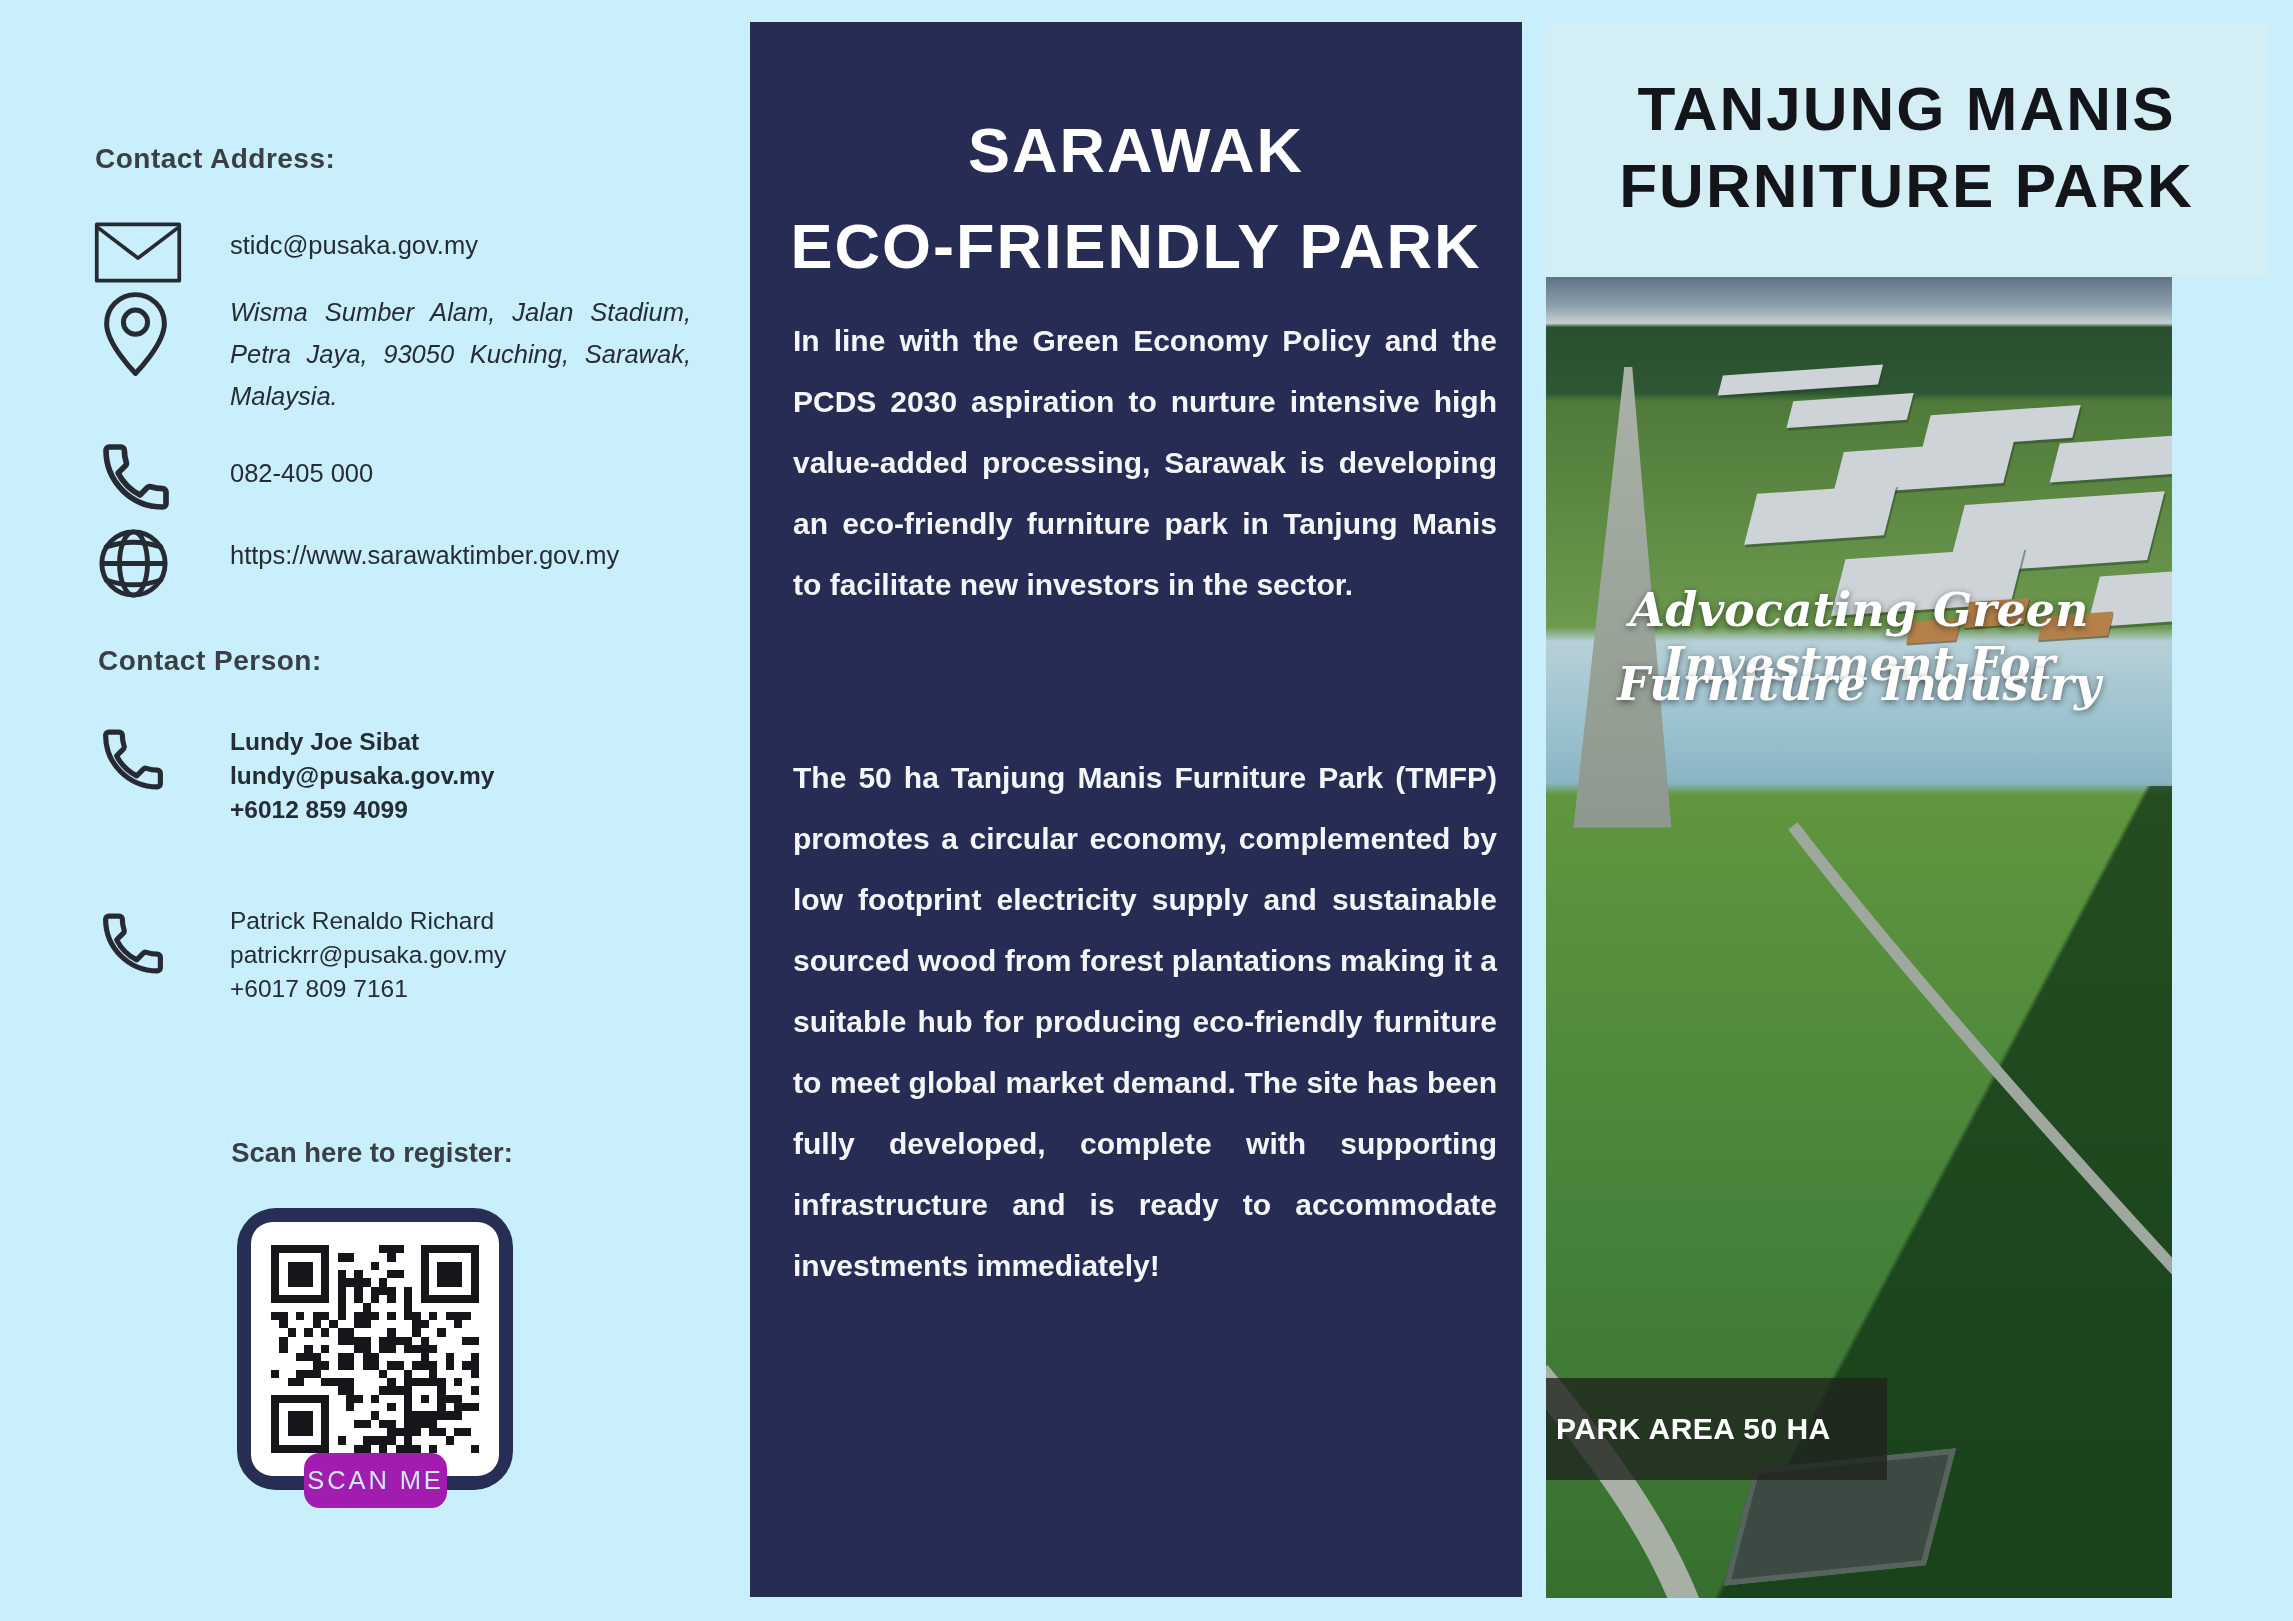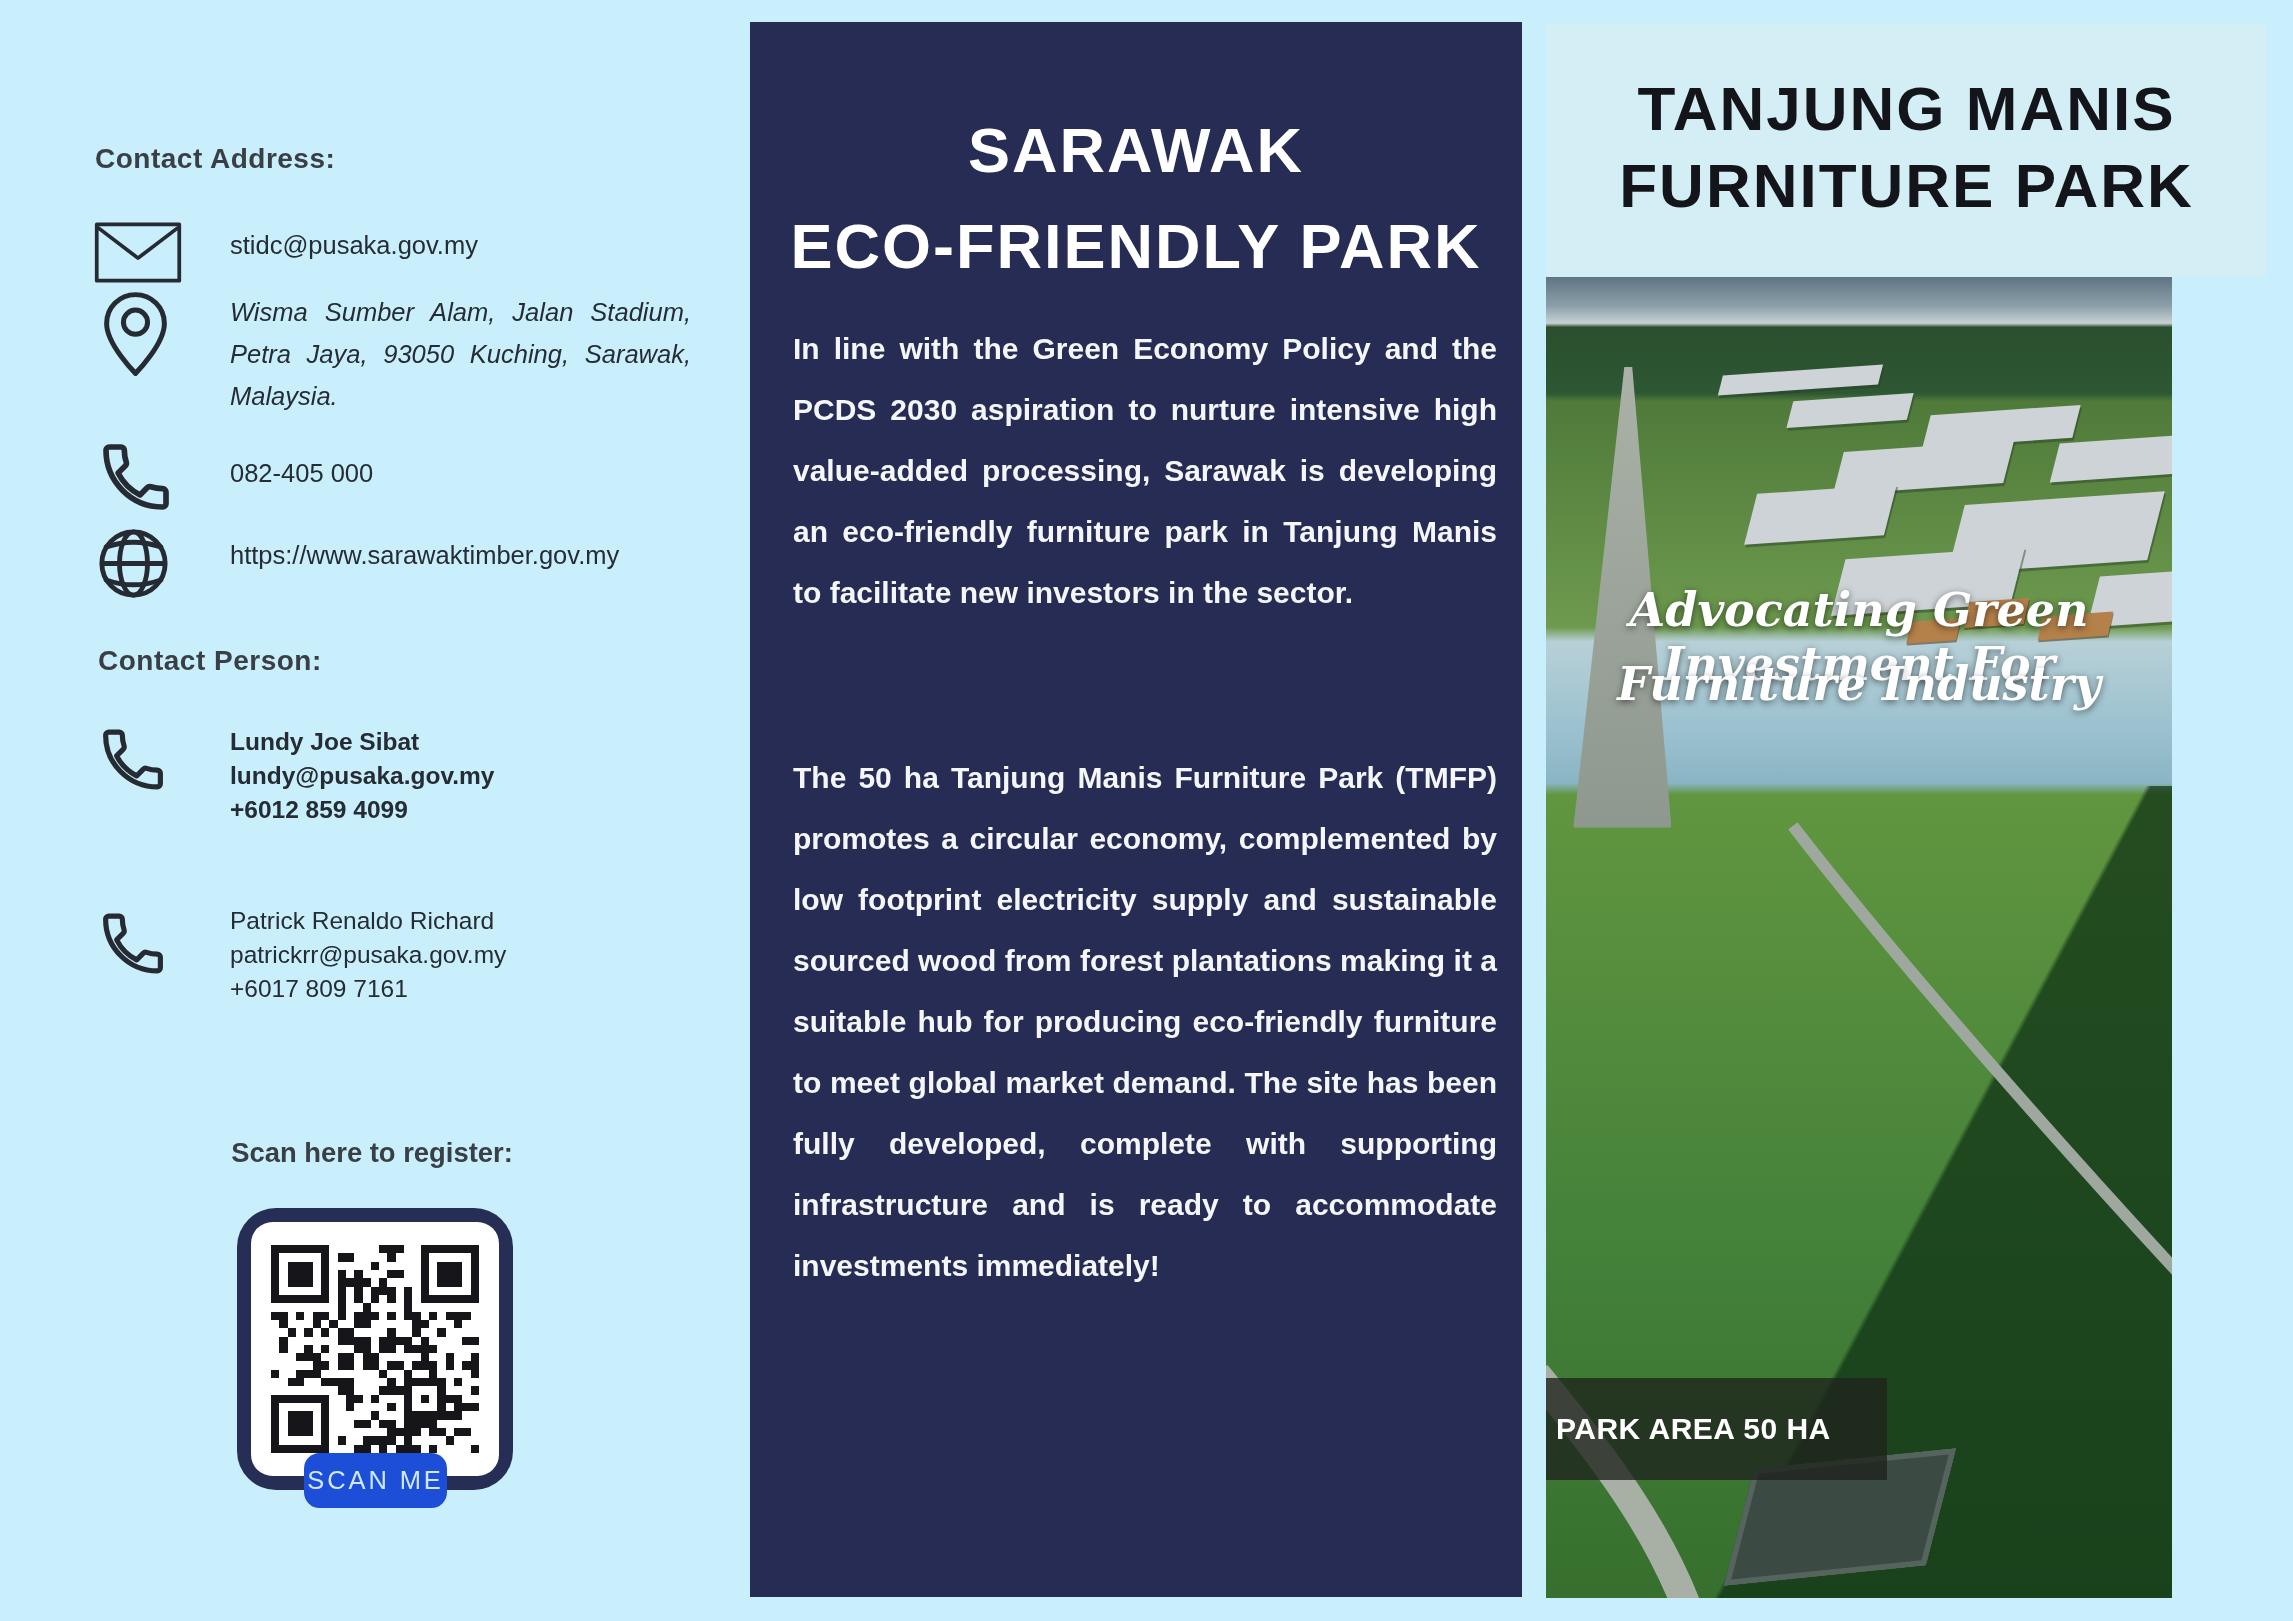--- a/index.html
+++ b/index.html
@@ -13,21 +13,21 @@
   
   .l-heading{font-weight:bold; font-size:28px; color:#3a3f46; letter-spacing:0.5px;}
   .l-text{font-size:25.5px; color:#262c34;}
   .l-icon svg{display:block; stroke:#262b33; fill:none; stroke-linejoin:round; stroke-linecap:round;}
   .address{width:461px; text-align:justify; line-height:42px;font-style:italic;}
   .person-line{line-height:34px; font-size:24.5px;}
   .scan-heading{width:470px; text-align:center; font-weight:bold; font-size:27.4px; color:#3a3f46;}
   .qr-frame{width:276px; height:282px; background:#272e56; border-radius:39px;}
   .qr-inner{position:absolute; left:13.7px; top:13.7px; right:13.7px; bottom:13.7px;
             background:#ffffff; border-radius:21.6px; display:flex; align-items:center; justify-content:center;}
-  .scan-pill{width:143px; height:55px; background:#1d4ed8; border-radius:15.7px;
+  .scan-pill{width:143px; height:55px; background:#a21caf; border-radius:15.7px;
              display:flex; align-items:center; justify-content:center;
              color:#cfe9f8; font-size:25.5px; letter-spacing:2.9px; font-weight:300;}
   
   .middle-panel{left:750px; top:21.6px; width:772px; height:1575px; background:#262c54;}
   .m-title{left:0; top:80px; width:100%; text-align:center; color:#ffffff;
            font-weight:bold; font-size:63px; line-height:96px; letter-spacing:2px;}
   .m-par{left:43px; width:704px; color:#f4f6fa; font-weight:bold; font-size:30px;
          line-height:61px; text-align:justify;}
   
   .right-panel{left:1546px; top:22.5px; width:721px; height:1575px;}
@@ -324,21 +324,21 @@
     <div class="abs scan-pill" style="left:304px; top:1453px;">
       <span>SCAN ME</span>
     </div>
   </section>
 
   <section class="abs middle-panel">
     <div class="abs m-title">
       <div>SARAWAK</div>
       <div>ECO-FRIENDLY PARK</div>
     </div>
-    <p class="abs m-par" style="top:296px; margin:0;">In line with the Green Economy Policy and the PCDS 2030 aspiration to nurture intensive high value-added processing, Sarawak is developing an eco-friendly furniture park in Tanjung Manis to facilitate new investors in the sector.</p>
+    <p class="abs m-par" style="top:288px; margin:0;">In line with the Green Economy Policy and the PCDS 2030 aspiration to nurture intensive high value-added processing, Sarawak is developing an eco-friendly furniture park in Tanjung Manis to facilitate new investors in the sector.</p>
     <p class="abs m-par" style="top:725px; margin:0;">The 50 ha Tanjung Manis Furniture Park (TMFP) promotes a circular economy, complemented by low footprint electricity supply and sustainable sourced wood from forest plantations making it a suitable hub for producing eco-friendly furniture to meet global market demand. The site has been fully developed, complete with supporting infrastructure and is ready to accommodate investments immediately!</p>
   </section>
 
   <section class="abs right-panel">
     <header class="r-header">
       <div class="r-title">
         <div>TANJUNG MANIS</div>
         <div>FURNITURE PARK</div>
       </div>
     </header>

